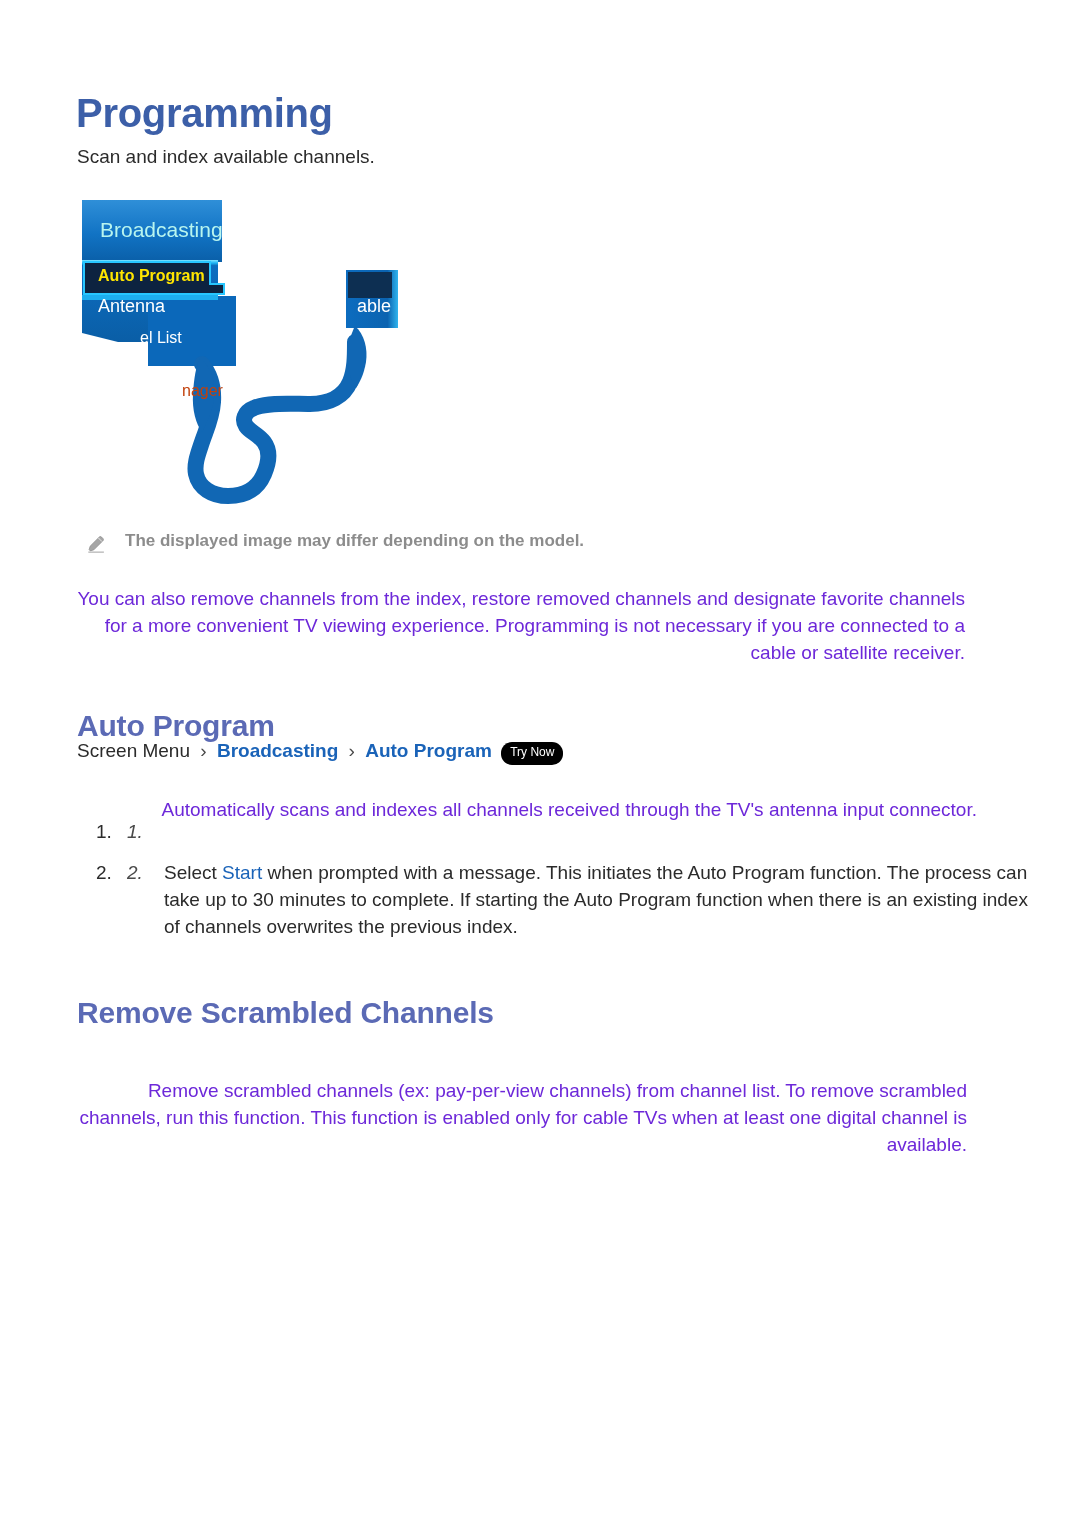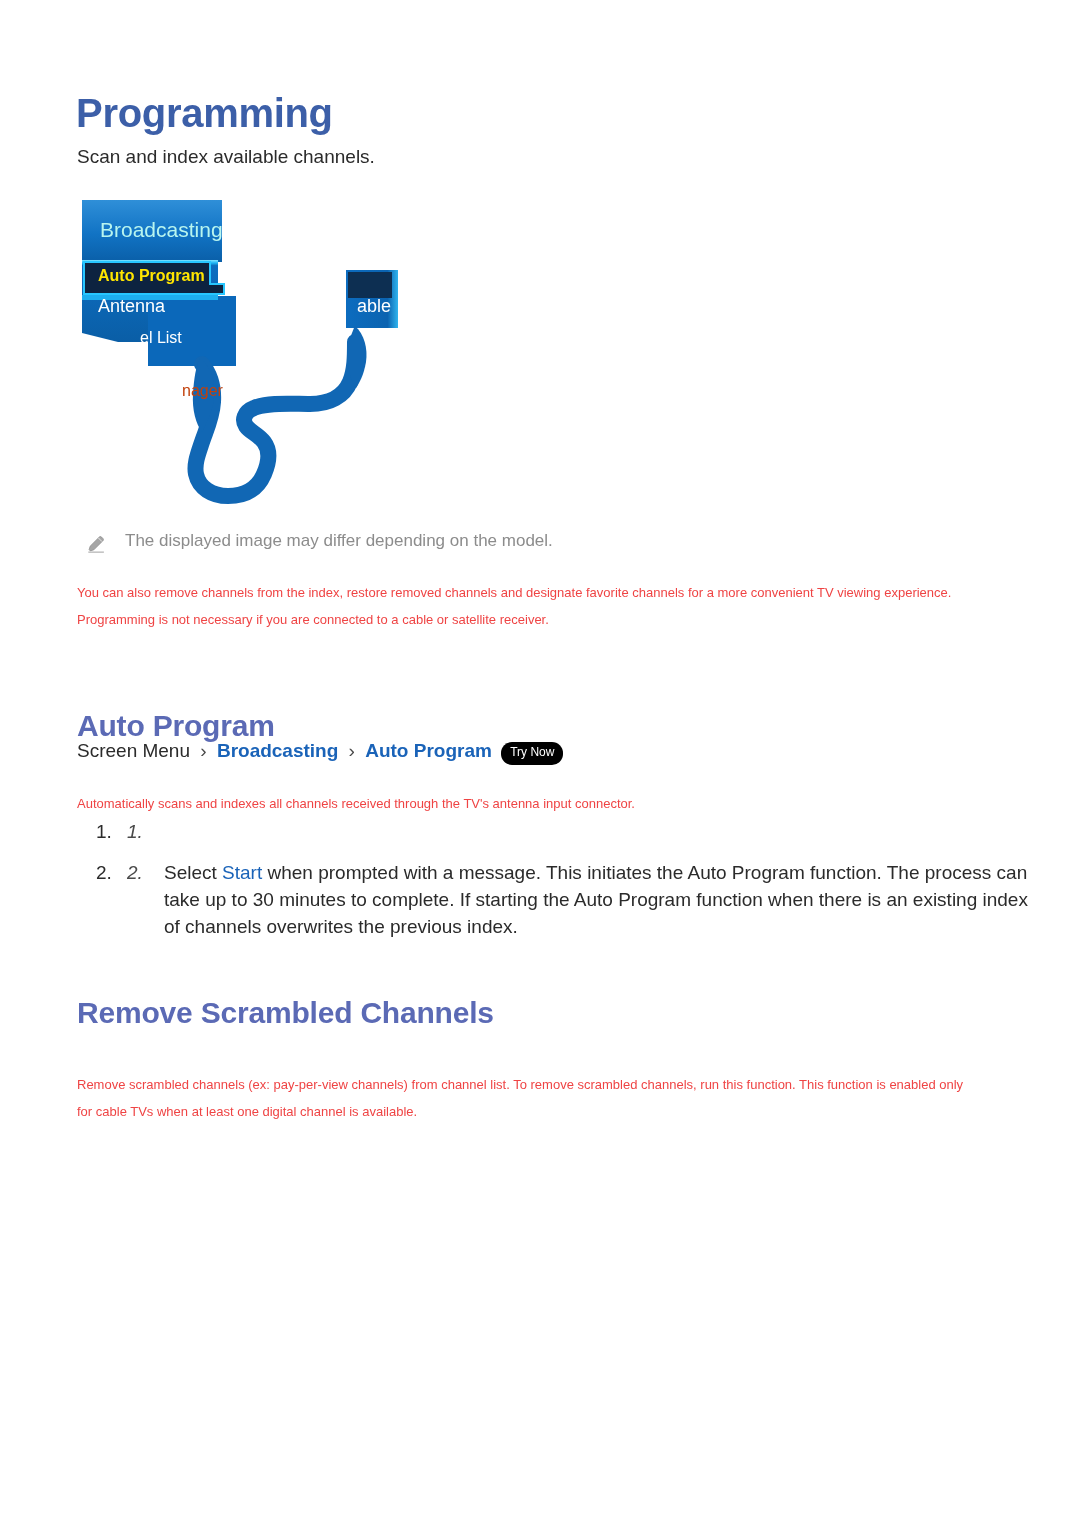--- a/index.html
+++ b/index.html
@@ -84,23 +84,24 @@
     font-weight: normal;
     line-height: 19px;
     vertical-align: 1px;
     margin-left: 4px;
   }
 
   
   .body-para {
     position: absolute;
     left: 77px;
-    font-size: 13px;
+    font-size: 19px;
     line-height: 27px;
-    color: #ef4444;
+    color: #6d28d9;
+    text-align: right;
   }
   #para-remove-channels { top: 566px; width: 888px; }
   #para-auto-scan { top: 777px; width: 900px; }
   #para-remove-scrambled { top: 1058px; width: 890px; }
 
   
   .steps {
     position: absolute;
     left: 77px;
     top: 802px;
@@ -135,20 +136,21 @@
   .note-icon {
     position: absolute;
     left: 0;
     top: 2px;
     width: 22px;
     height: 22px;
   }
   .note-text {
     display: inline-block;
     margin-left: 40px;
+    font-weight: bold;
   }
 
   
   .illustration {
     position: absolute;
     left: 78px;
     top: 196px;
     width: 360px;
     height: 320px;
   }

